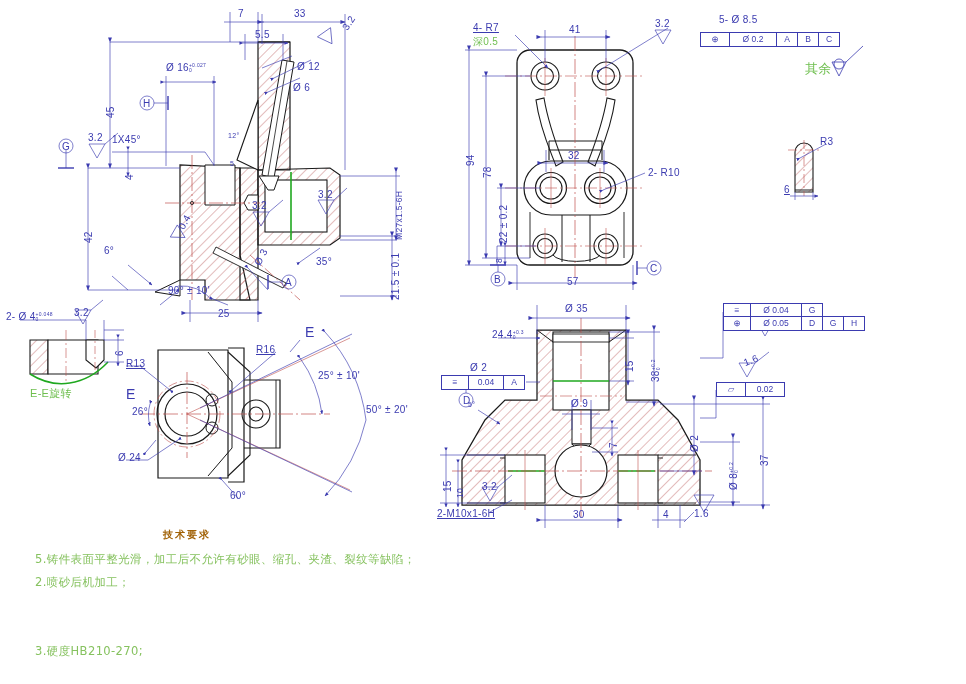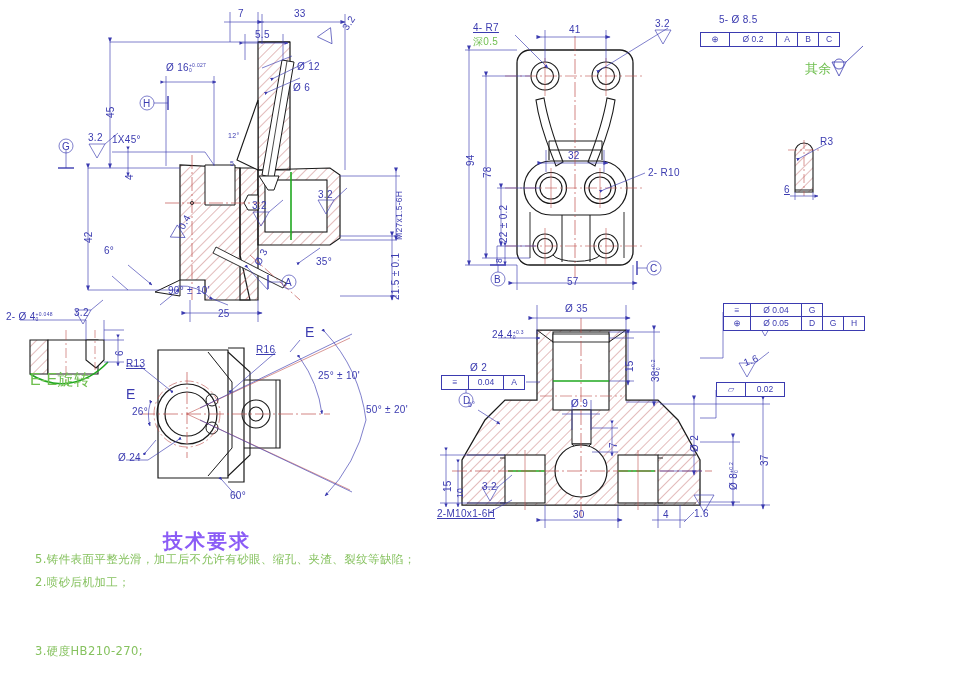--- a/index.html
+++ b/index.html
@@ -5,21 +5,21 @@
   html,body{margin:0;padding:0;background:#ffffff;}
   body{width:966px;height:684px;overflow:hidden;font-family:"Liberation Sans",sans-serif;}
   #sheet{position:relative;width:966px;height:684px;background:#fff;}
   svg.layer{position:absolute;left:0;top:0;width:966px;height:684px;overflow:visible;}
   .dimtxt{position:absolute;color:#3b3bb0;font-family:"Liberation Sans",sans-serif;font-size:10px;white-space:nowrap;letter-spacing:.3px;}
   .dimtxt.sm{font-size:8.5px;}
   .dimtxt.xs{font-size:7px;}
   .rot90{transform:rotate(-90deg);transform-origin:left top;}
   .rotN{transform-origin:left top;}
   .green{color:#6fbf4f;}
-  .tech-title{position:absolute;color:#8b5cf6;font-size:20px;font-weight:bold;font-family:Liberation Serif, serif;letter-spacing:2px;}
+  .tech-title{position:absolute;color:#a16207;font-size:10px;font-weight:bold;font-family:Liberation Serif, serif;letter-spacing:2px;}
   .tech-line{position:absolute;color:#86c25f;font-size:11.5px;font-family:"DejaVu Sans",sans-serif;white-space:nowrap;letter-spacing:.4px;}
   .supbox{display:inline-block;font-size:5px;line-height:1.05;vertical-align:-1px;text-align:left;}
   .frame{position:absolute;border:1px solid #3b3bb0;display:flex;height:13px;background:#fff;}
   .frame>div{border-right:1px solid #3b3bb0;padding:0 3px;display:flex;align-items:center;justify-content:center;color:#3b3bb0;font-size:8.5px;line-height:1;}
   .frame>div:last-child{border-right:none;}
 </style>
 </head>
 <body>
 
 <div id="sheet">
@@ -550,21 +550,21 @@
 <div class="dimtxt" style="left:318px;top:370px;">25° ± 10'</div>
 <div class="dimtxt" style="left:366px;top:404px;">50° ± 20'</div>
 <div class="dimtxt" style="left:305px;top:324px;font-size:14px;">E</div>
 <div class="dimtxt" style="left:126px;top:386px;font-size:14px;">E</div>
 
 <div class="dimtxt" style="left:6px;top:311px;">
   <span>2- Ø 4</span><span class="supbox"><span>+0.048</span><br><span>0</span></span>
 </div>
 <div class="dimtxt" style="left:74px;top:307px;">3.2</div>
 <div class="dimtxt rot90" style="left:114px;top:356px;">6</div>
-<div class="dimtxt green" style="left:30px;top:370px;font-size:16px;">E-E旋转</div>
+<div class="dimtxt green" style="left:30px;top:386px;font-size:11px;">E-E旋转</div>
 
 <div class="dimtxt" style="left:820px;top:136px;">R3</div>
 <div class="dimtxt" style="left:784px;top:184px;text-decoration:underline;">6</div>
 
 <div class="dimtxt green" style="left:805px;top:60px;font-size:13px;">其余</div>
 
 <div class="tech-title" style="left:163px;top:528px;">技术要求</div>
 <div class="tech-line" style="left:35px;top:552px;">5.铸件表面平整光滑，加工后不允许有砂眼、缩孔、夹渣、裂纹等缺陷；</div>
 <div class="tech-line" style="left:35px;top:575px;">2.喷砂后机加工；</div>
 <div class="tech-line" style="left:35px;top:598px;margin-top:46px;">3.硬度HB210-270;</div>

